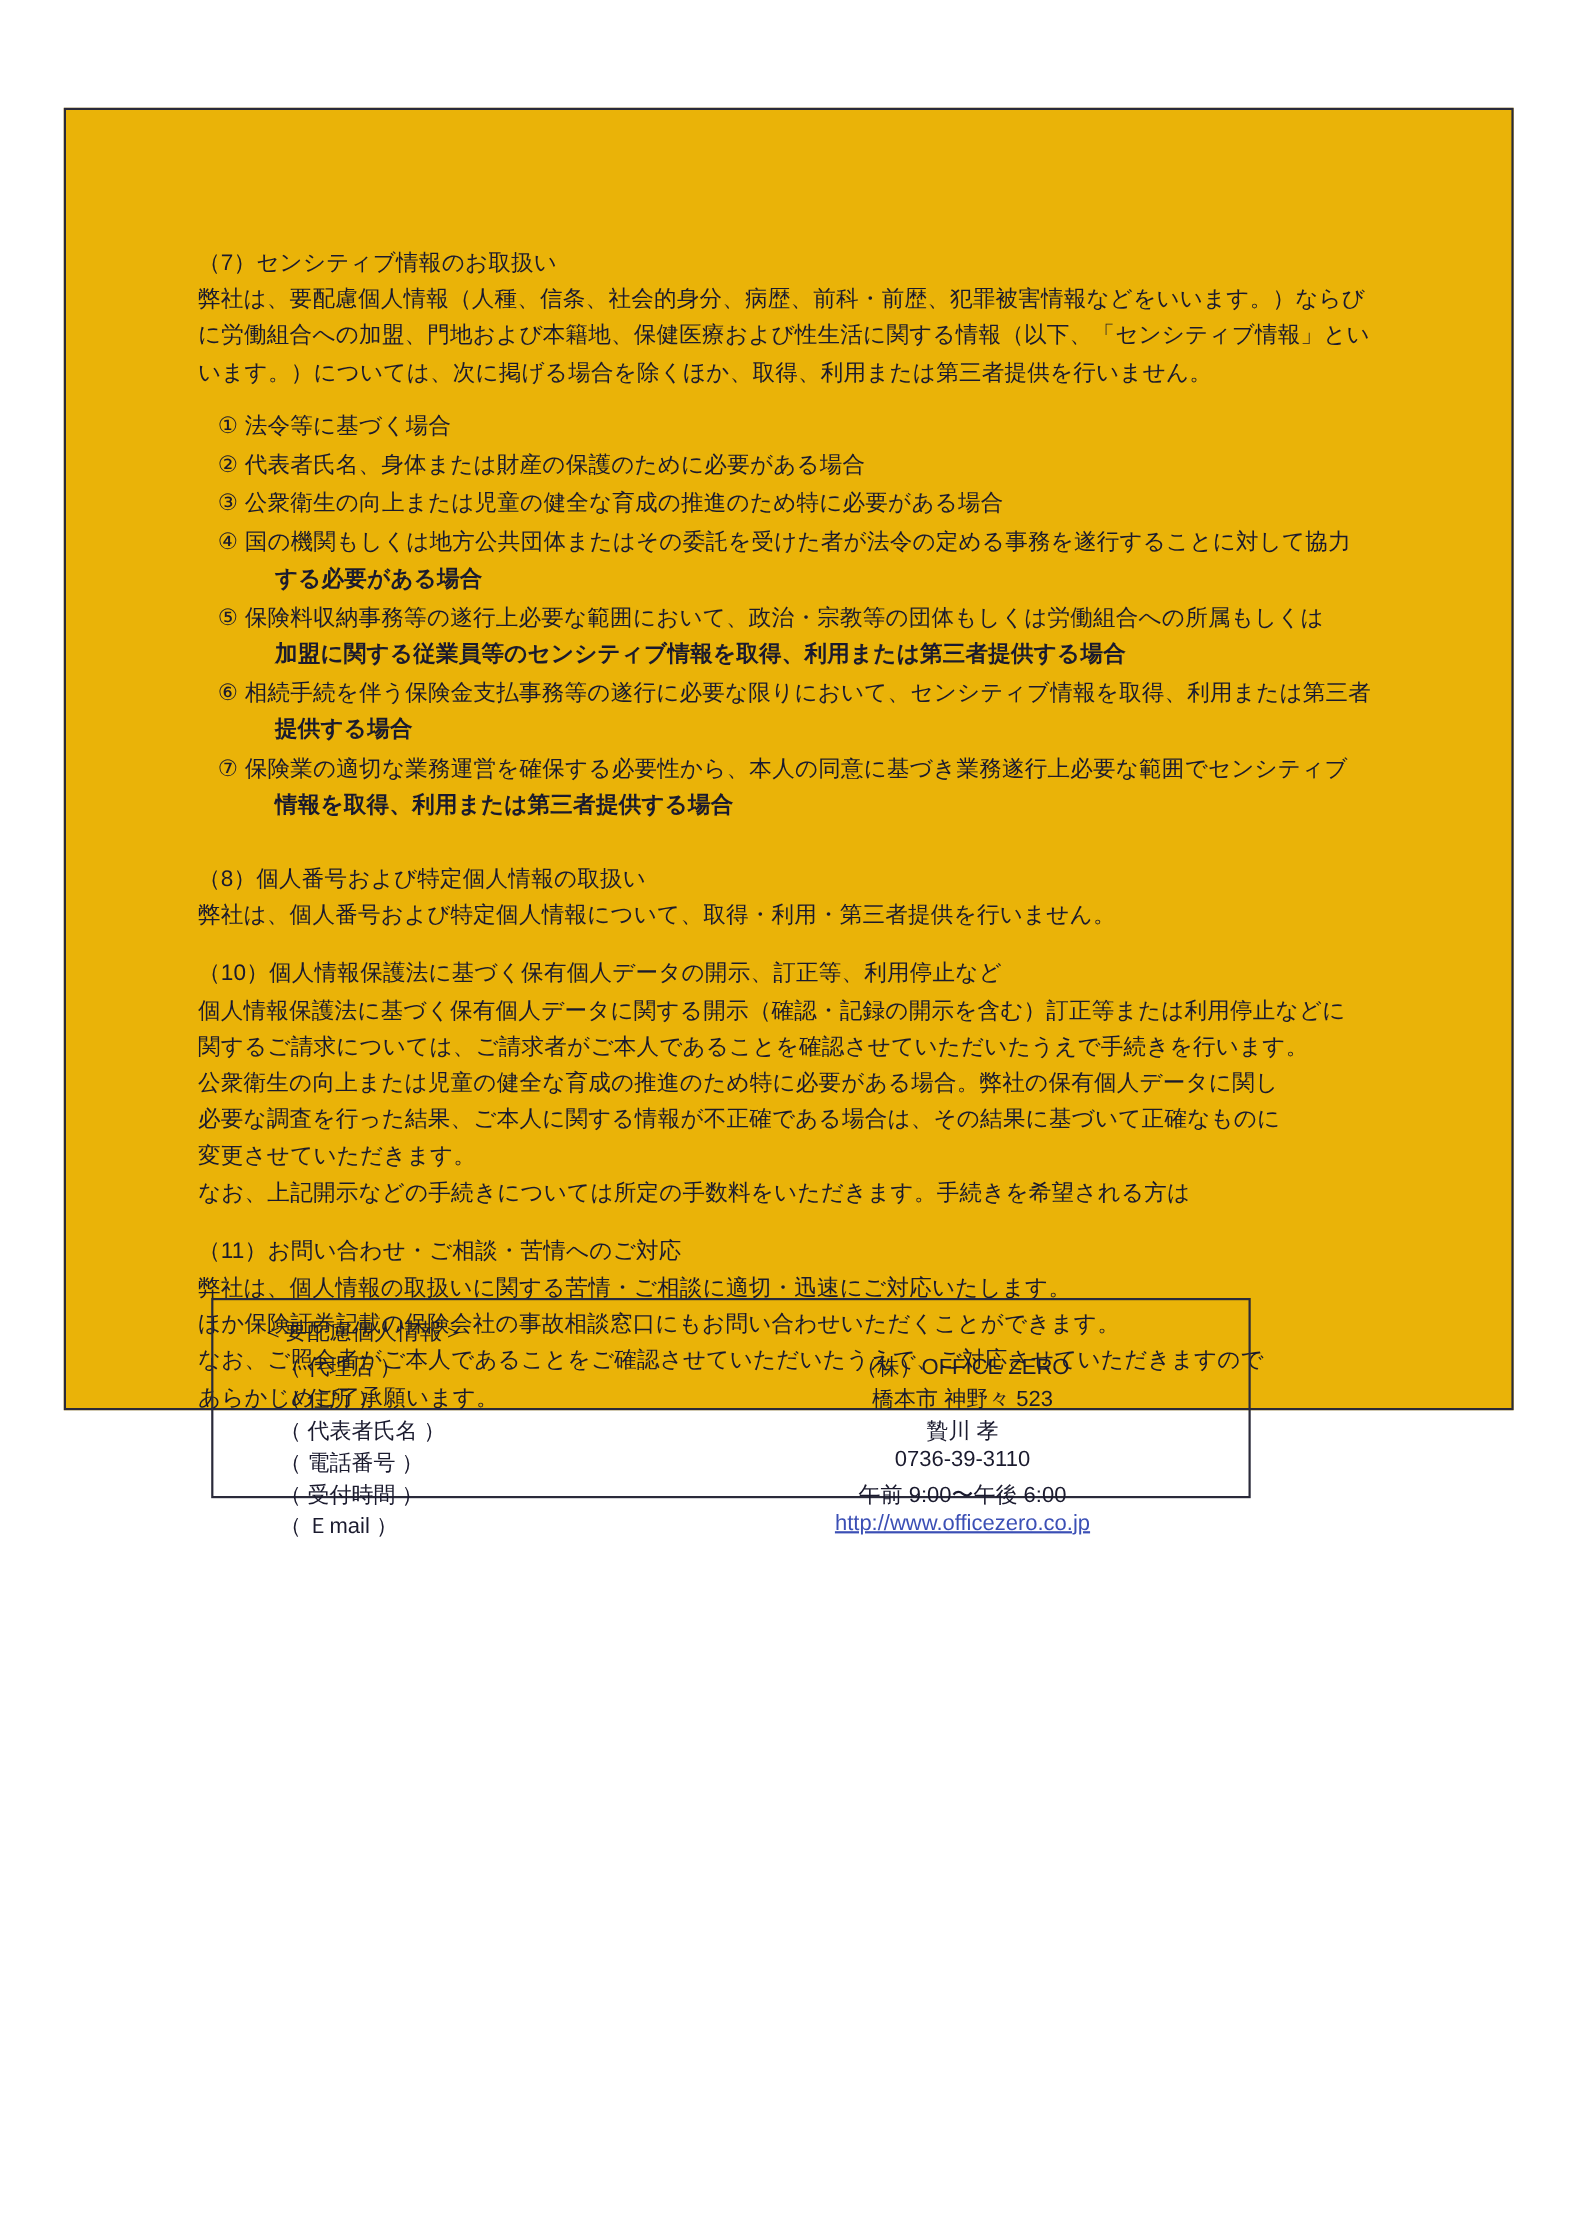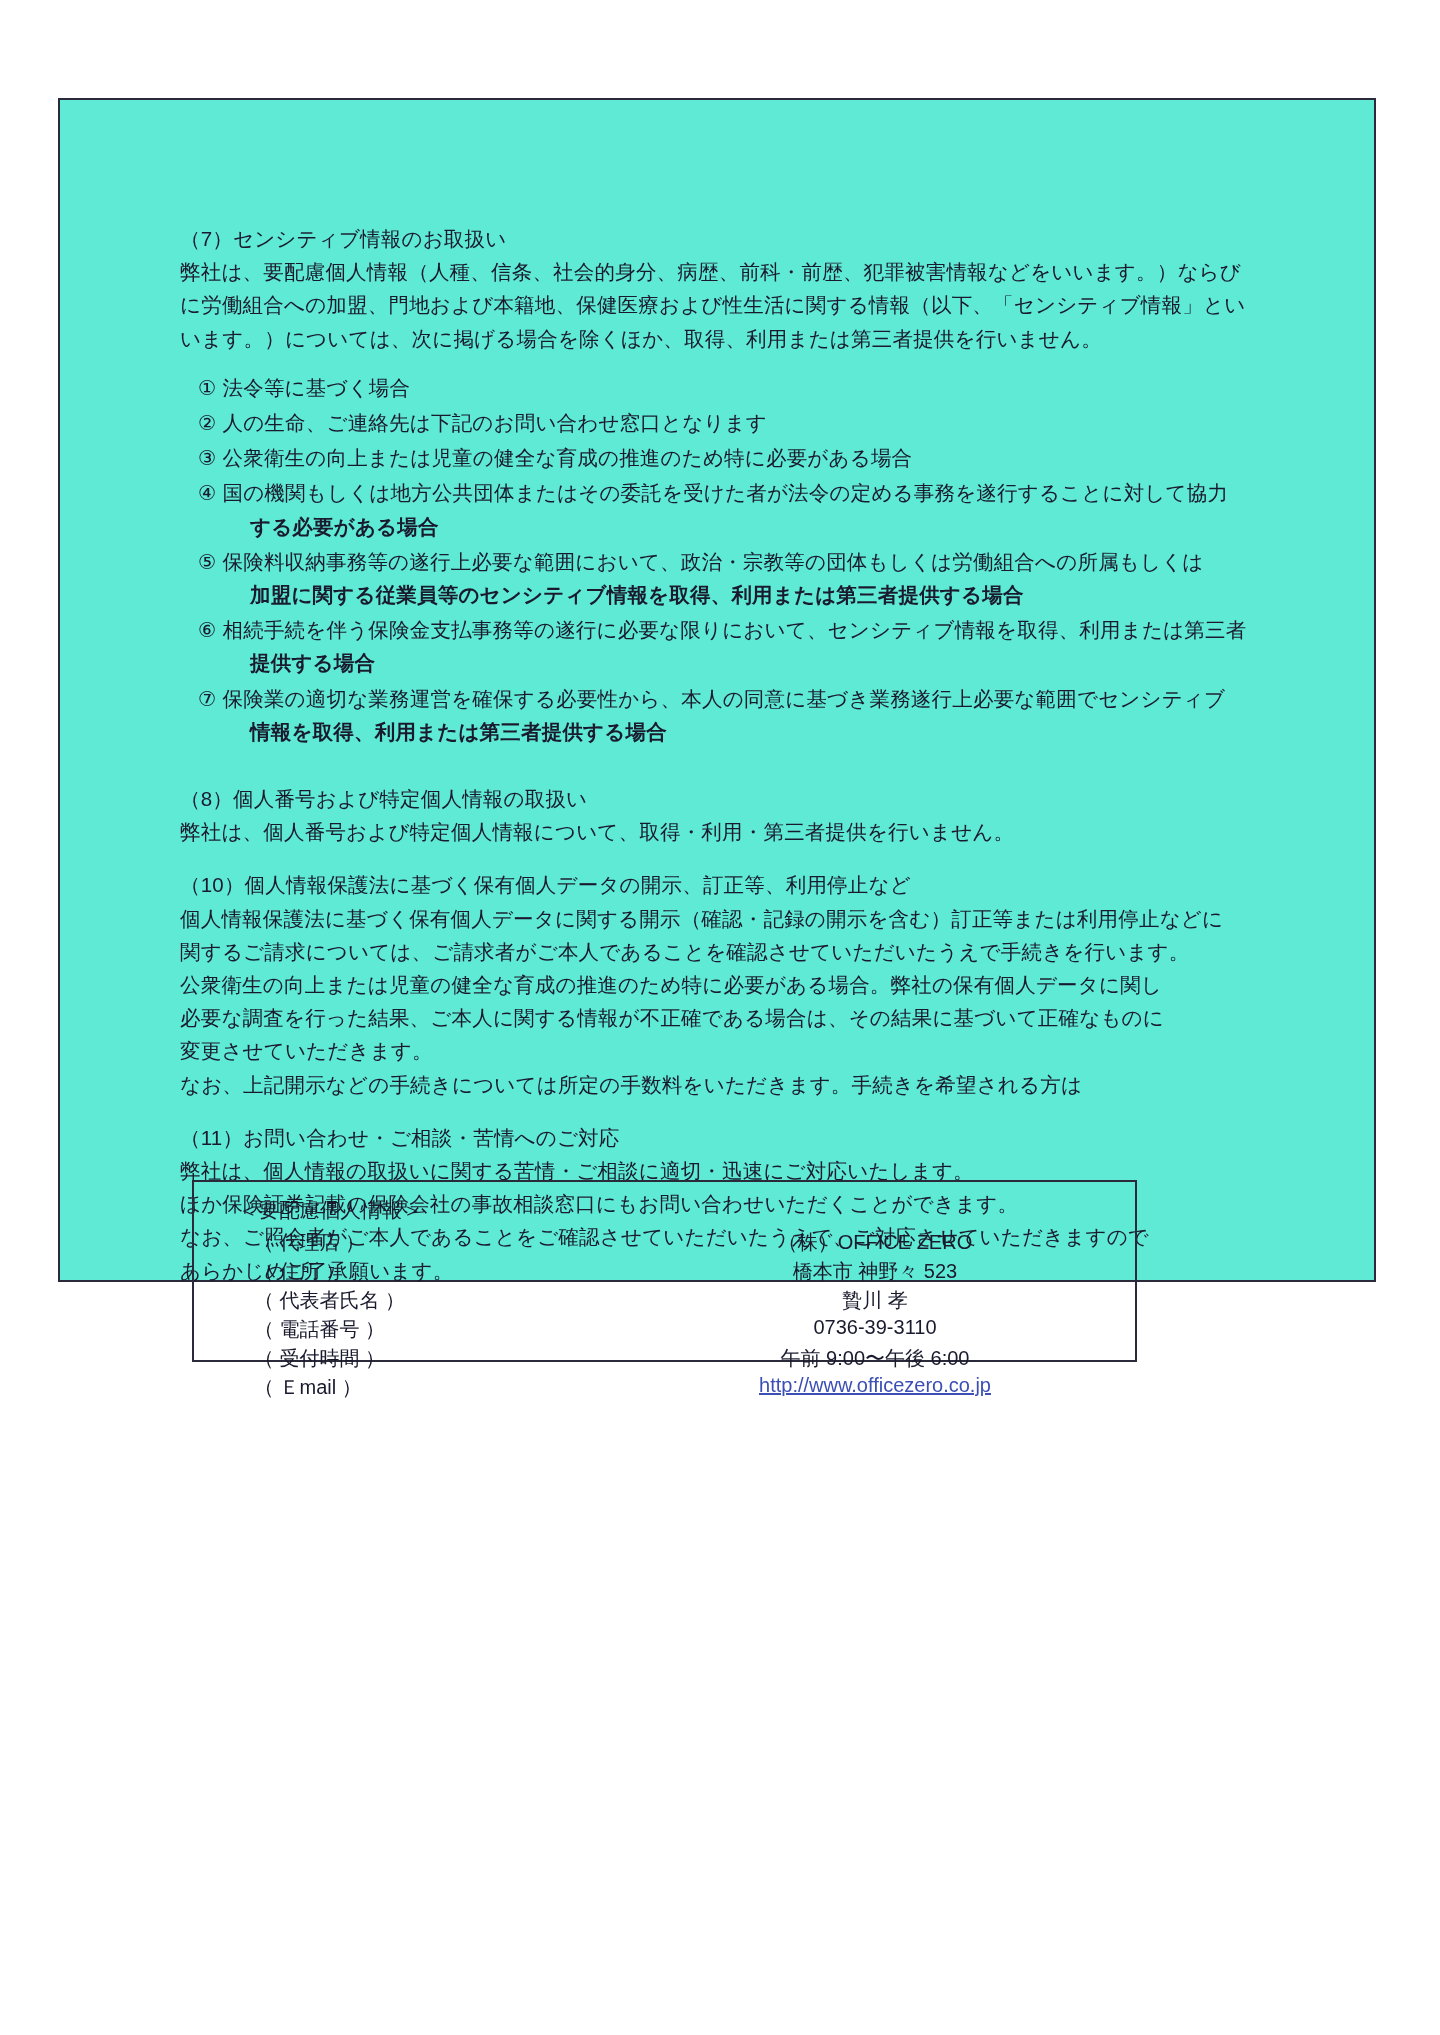--- a/index.html
+++ b/index.html
@@ -16,21 +16,21 @@
   }
   
   .page-frame {
     position: absolute;
     left: 58px;
     top: 98px;
     width: 1318px;
     height: 1184px;
     border: 2px solid #2a2a3a;
     box-sizing: border-box;
-    background: #5eead4;
+    background: #eab308;
   }
   .content {
     position: absolute;
     left: 120px;
     top: 122px;
     width: 1190px;
     font-size: 20.5px;
     line-height: 1.62;
     letter-spacing: 0.2px;
   }
@@ -116,21 +116,21 @@
       <p>に労働組合への加盟、門地および本籍地、保健医療および性生活に関する情報（以下、「センシティブ情報」とい</p>
       <p>います。）については、次に掲げる場合を除くほか、取得、利用または第三者提供を行いません。</p>
 
       <ul class="list">
         <li>
           <span>①</span>
           <span>法令等に基づく場合</span>
         </li>
         <li>
           <span>②</span>
-          <span>人の生命、ご連絡先は下記のお問い合わせ窓口となります</span>
+          <span>代表者氏名、身体または財産の保護のために必要がある場合</span>
         </li>
         <li>
           <span>③</span>
           <span>公衆衛生の向上または児童の健全な育成の推進のため特に必要がある場合</span>
         </li>
         <li>
           <span>④</span>
           <span>国の機関もしくは地方公共団体またはその委託を受けた者が法令の定める事務を遂行することに対して協力</span>
           <span class="cont">する必要がある場合</span>
         </li>

